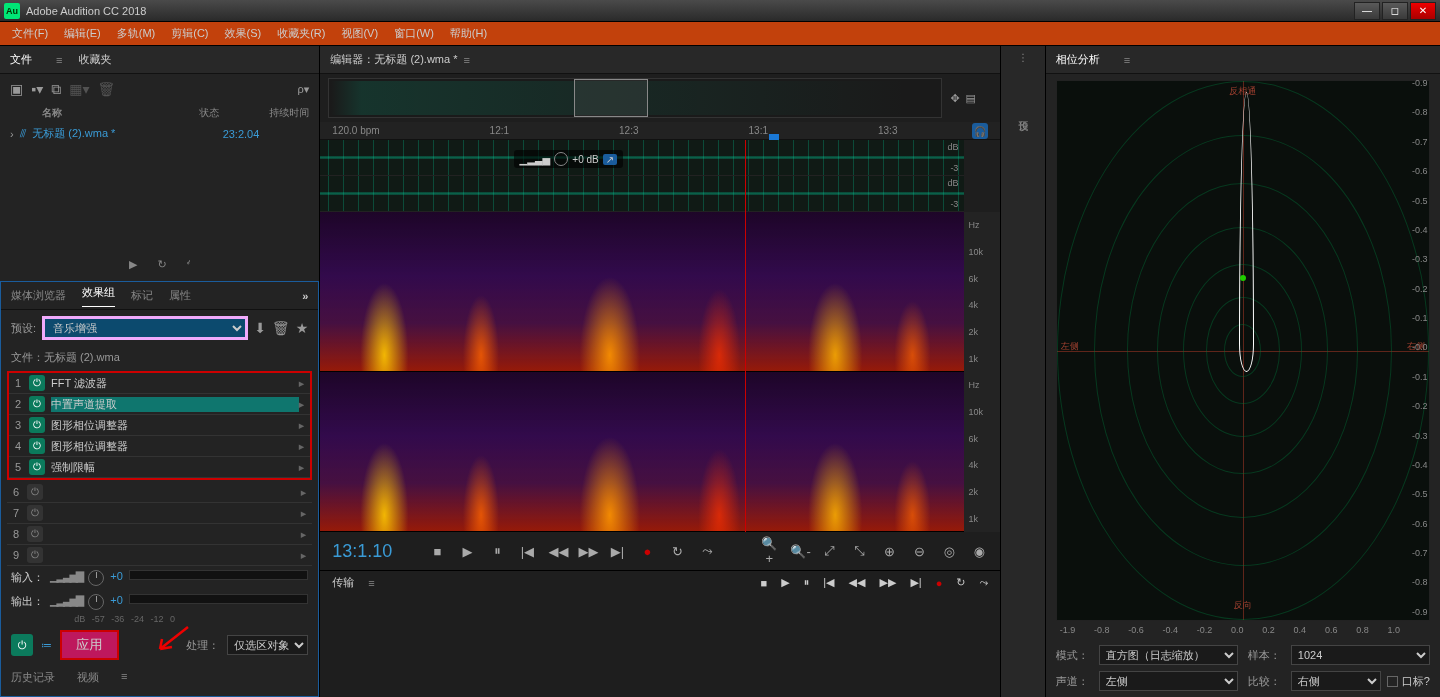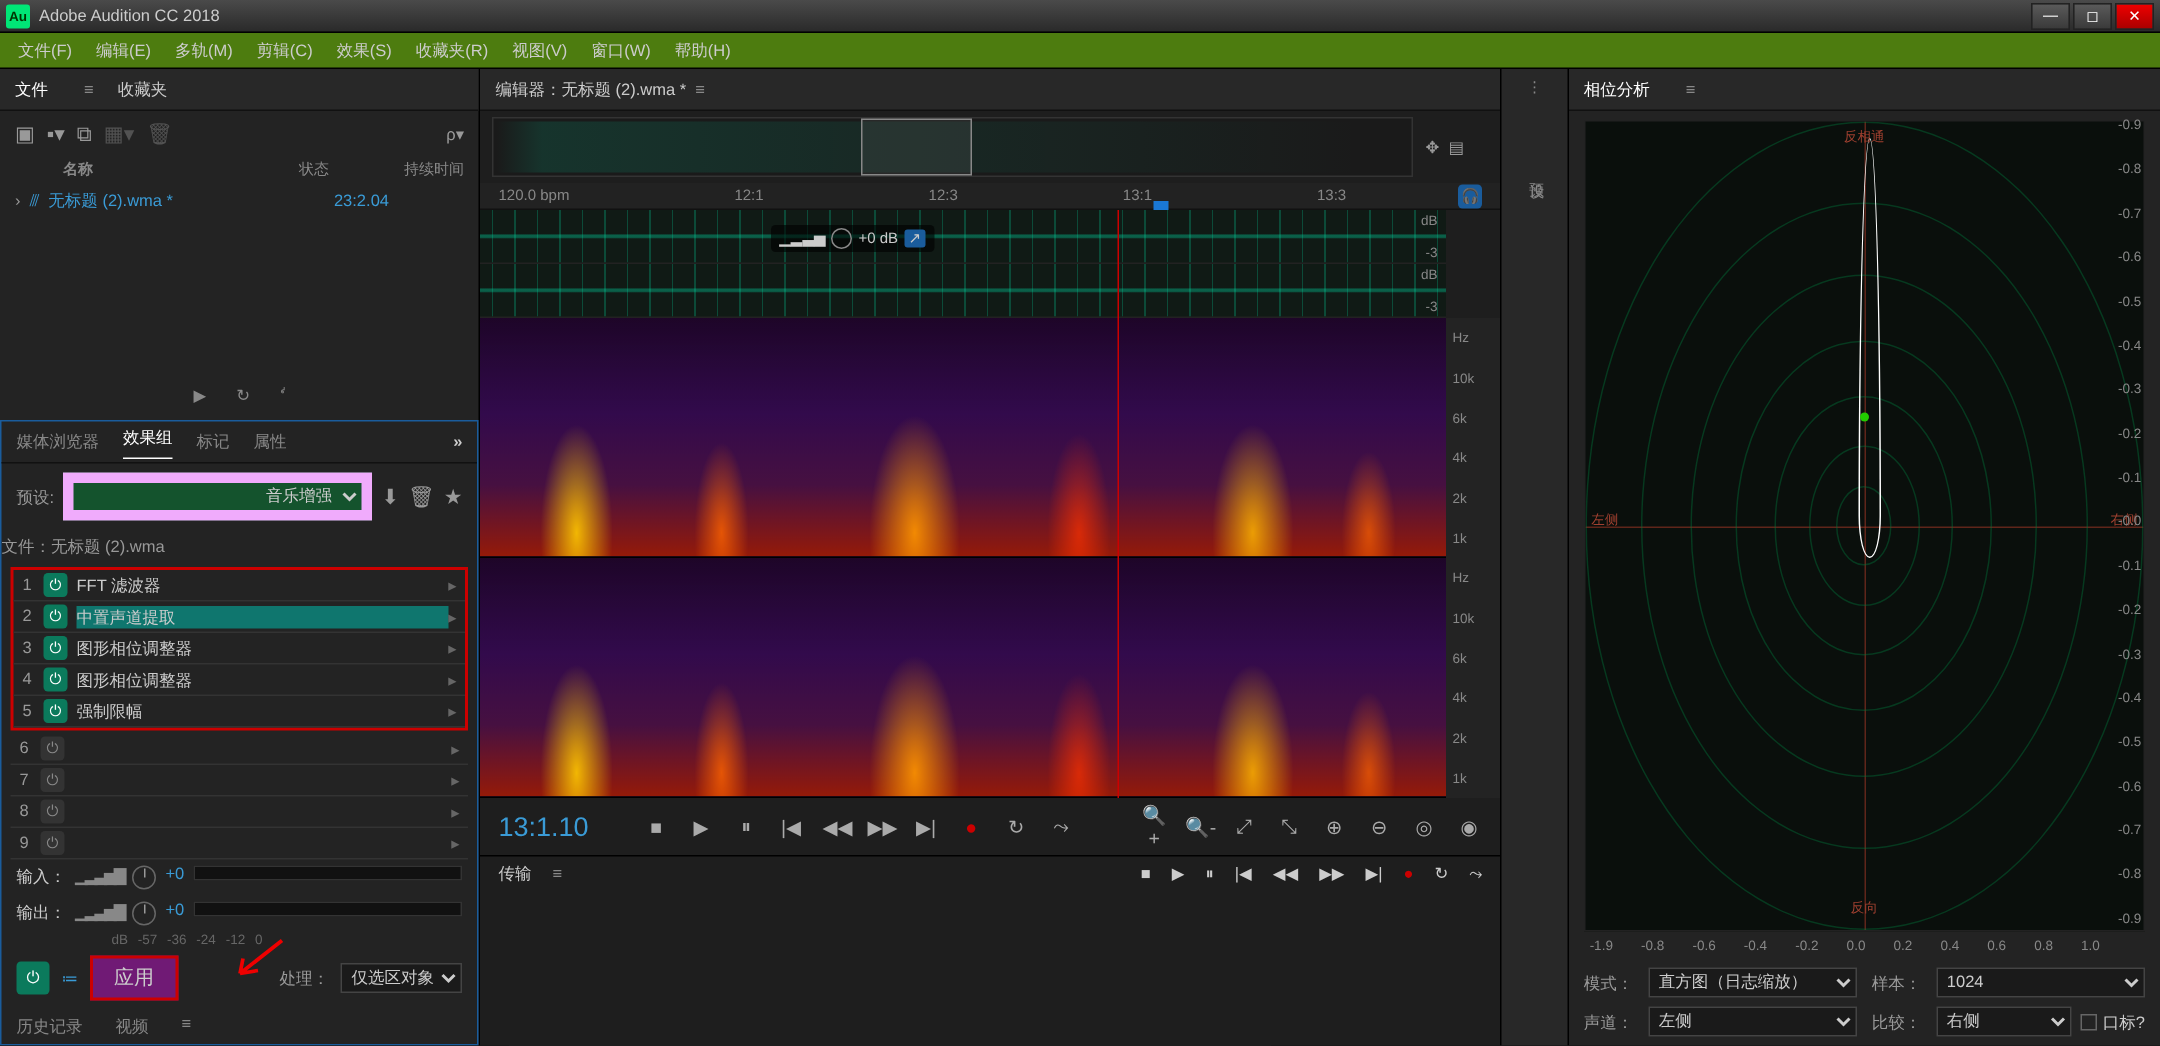--- a/index.html
+++ b/index.html
@@ -7,21 +7,21 @@
 
 
 .titlebar { height:22px; background:linear-gradient(#4a4a4a,#2a2a2a); display:flex; align-items:center; padding:0 4px; border-bottom:1px solid #000; }
 .titlebar .app-icon { width:16px; height:16px; background:#00e676; border-radius:2px; margin-right:6px; display:flex; align-items:center; justify-content:center; font-size:9px; color:#003300; font-weight:bold; }
 .titlebar .title { color:#ccc; }
 .titlebar .win-controls { margin-left:auto; display:flex; }
 .titlebar .win-controls div { width:26px; height:18px; margin-left:2px; background:linear-gradient(#5a5a5a,#3a3a3a); border:1px solid #222; display:flex; align-items:center; justify-content:center; font-size:10px; color:#fff; }
 .titlebar .win-controls .close { background:linear-gradient(#e00,#a00); }
 
 
-.menubar { height:24px; background:#4d7c0f; display:flex; align-items:center; padding:0 4px; border-bottom:1px solid #000; }
+.menubar { height:24px; background:#c2410c; display:flex; align-items:center; padding:0 4px; border-bottom:1px solid #000; }
 .menubar .menu-item { padding:2px 8px; color:#ccc; cursor:pointer; }
 
 
 .main { display:flex; height:calc(100% - 46px); }
 .col-left { width:325px; background:#232323; border-right:1px solid #000; display:flex; flex-direction:column; }
 .col-mid { flex:1; background:#1e1e1e; display:flex; flex-direction:column; }
 .col-right { width:400px; background:#232323; display:flex; flex-direction:column; }
 
 
 .panel-header { height:28px; display:flex; align-items:center; padding:0 10px; background:#282828; border-bottom:1px solid #111; }
@@ -44,23 +44,23 @@
 .transport-mini { display:flex; justify-content:center; gap:20px; padding:10px 0; color:#888; }
 
 
 .effects-panel { flex:1; border:1px solid #1a5c9c; background:#232323; display:flex; flex-direction:column; }
 .ep-tabs { height:28px; display:flex; align-items:center; gap:16px; padding:0 10px; border-bottom:1px solid #111; }
 .ep-tabs .tab { color:#888; cursor:pointer; }
 .ep-tabs .tab.active { color:#fff; border-bottom:1px solid #fff; padding-bottom:6px; }
 .ep-tabs .more { margin-left:auto; font-weight:bold; }
 .ep-preset-row { display:flex; align-items:center; padding:6px 10px; gap:6px; }
 .ep-preset-row label { color:#999; }
-.ep-preset-row select { flex:1; background:#14532d; color:#ccc; border:7px solid #f0abfc; padding:2px 4px; font-size:11px;text-align:right; }
+.ep-preset-row select { flex:1; background:#0c4a6e; color:#ccc; border:3px solid #f0abfc; padding:2px 4px; font-size:11px; }
 .ep-preset-row .picon { color:#999; cursor:pointer; font-size:14px; }
-.ep-file-row { padding:4px 0; color:#999; }
+.ep-file-row { padding:4px 10px; color:#999; }
 .ep-slots { border:2px solid #c00; margin:2px 6px; }
 .ep-slot { display:flex; align-items:center; padding:2px 6px; border-bottom:1px solid #333; }
 .ep-slot .num { width:14px; color:#999; }
 .ep-slot .pwr { width:16px; height:16px; border-radius:3px; background:#0b7a5c; color:#fff; font-size:10px; display:flex; align-items:center; justify-content:center; margin-right:6px; }
 .ep-slot .pwr.off { background:#333; color:#888; }
 .ep-slot .name { flex:1; color:#ccc; }
 .ep-slot.selected .name { background:#0f766e; }
 .ep-slot .arrow { color:#666; }
 .ep-slots-rest .ep-slot { margin:0 6px; }
 .ep-io-row { display:flex; padding:4px 10px; gap:6px; }
@@ -72,21 +72,21 @@
 .ep-db-scale { display:flex; justify-content:space-around; font-size:9px; color:#666; padding:0 140px 0 70px; }
 .ep-mix-row { display:flex; align-items:center; padding:4px 10px; gap:8px; }
 .ep-mix-row .slider { flex:1; height:3px; background:#444; position:relative; }
 .ep-mix-row .slider::after { content:''; position:absolute; right:0; top:-4px; width:10px; height:10px; background:#999; border-radius:50%; }
 .ep-mix-row .radio { width:10px; height:10px; border:1px solid #666; border-radius:50%; }
 .ep-mix-row .radio.on::after { content:''; display:block; width:4px; height:4px; background:#3a9bd6; border-radius:50%; margin:2px; }
 .ep-mix-row .pct { color:#3a9bd6; margin-left:auto; }
 .ep-bottom { display:flex; align-items:center; padding:6px 10px; gap:8px; }
 .ep-bottom .pwr-big { width:22px; height:22px; border-radius:3px; background:#0b7a5c; display:flex; align-items:center; justify-content:center; color:#fff; }
 .ep-bottom .list-icon { color:#3a9bd6; }
-.ep-bottom .apply-btn { border:2px solid #c00; padding:4px 14px; color:#ccc; background:#701a75; cursor:pointer; }
+.ep-bottom .apply-btn { border:2px solid #c00; padding:4px 14px; color:#ccc; background:#be185d; cursor:pointer; }
 .ep-bottom .proc-label { margin-left:auto; color:#999; }
 .ep-bottom select { background:#1a1a1a; color:#ccc; border:1px solid #444; padding:2px; font-size:11px; }
 .ep-history { padding:4px 10px; display:flex; align-items:flex-start; gap:22px; color:#888; }
 
 
 .red-arrow { position:absolute; left:150px; top:625px; width:40px; height:30px; pointer-events:none; }
 .ed-overview { height:40px; background:#1a1a1a; margin:4px 8px; position:relative; border:1px solid #333; }
 .ed-overview .ov-wave { position:absolute; inset:2px; background:linear-gradient(90deg, transparent 0%, rgba(0,200,150,.15) 5%, transparent 95%); }
 .ed-overview .ov-handle { position:absolute; left:40%; top:0; width:12%; height:100%; border:1px solid #888; background:rgba(100,100,100,.2); }
 .ed-ruler { height:18px; display:flex; align-items:center; padding:0 12px; gap:110px; font-size:10px; color:#888; background:#222; border-bottom:1px solid #111; position:relative; }

